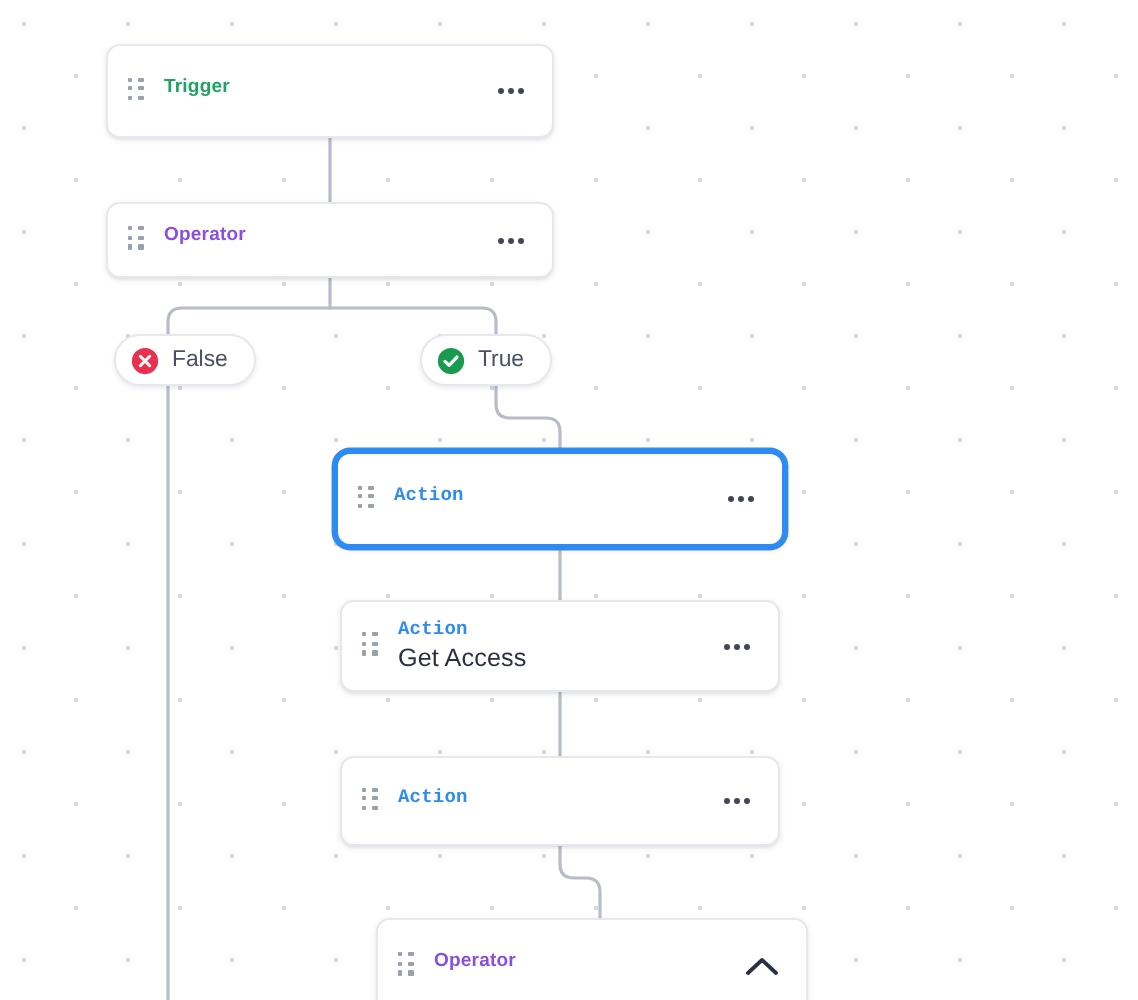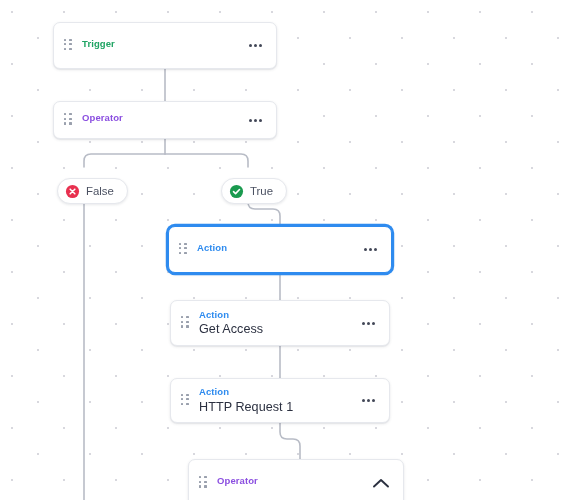--- a/index.html
+++ b/index.html
@@ -85,21 +85,21 @@
     line-height: 1;
   }
   .node-kind {
     font-size: 9.5px;
     font-weight: 700;
     letter-spacing: 0.1px;
     margin-bottom: 4px;
   }
   .kind-trigger  { color: #1fa463; }
   .kind-operator { color: #8b4fe0; }
-  .kind-action   { color: #2e8bef; }
+  .kind-action   { color: #2e8bef; font-family: Liberation Mono, monospace; }
 
   .node-title {
     font-size: 12.6px;
     color: #2b3040;
     letter-spacing: 0.05px;
     white-space: nowrap;
     overflow: hidden;
     text-overflow: ellipsis;
   }
 
@@ -134,21 +134,20 @@
     box-sizing: border-box;
     height: 26px;
     display: flex;
     align-items: center;
     gap: 6px;
     padding: 0 13px 0 7px;
     background: #ffffff;
     border: 1px solid #e6e8ed;
     border-radius: 13px;
     box-shadow: 0 1px 2.5px rgba(30,35,60,0.10);
-    margin-top: 11px;
   }
   .branch-label {
     font-size: 11.4px;
     color: #4b5162;
   }
   .branch-icon { display: flex; flex: 0 0 auto; }
 </style>
 </head>
 <body>
 
@@ -214,21 +213,21 @@
   <div class="branch-pill" id="pill-false" style="left:57px; top:167px;">
     <span class="branch-icon">
       <svg width="15" height="15" viewBox="0 0 16 16" aria-hidden="true">
         <circle cx="8" cy="8" r="7" fill="#e8304f"></circle>
         <path d="M5.5 5.5 L10.5 10.5 M10.5 5.5 L5.5 10.5" stroke="#ffffff" stroke-width="1.6" stroke-linecap="round"></path>
       </svg>
     </span>
     <span class="branch-label">False</span>
   </div>
 
-  <div class="branch-pill" id="pill-true" style="left:221px; top:167px;">
+  <div class="branch-pill" id="pill-true" style="left:210px; top:167px;">
     <span class="branch-icon">
       <svg width="15" height="15" viewBox="0 0 16 16" aria-hidden="true">
         <circle cx="8" cy="8" r="7" fill="#1a9a4f"></circle>
         <path d="M4.8 8.2 L7 10.3 L11.2 5.9" stroke="#ffffff" stroke-width="1.7" fill="none" stroke-linecap="round" stroke-linejoin="round"></path>
       </svg>
     </span>
     <span class="branch-label">True</span>
   </div>
 
   <div class="node selected" id="node-get-identity" style="left:168px; top:226px; width:224px; height:47px;">
@@ -274,21 +273,20 @@
     <span class="drag-handle">
       <i></i>
         <i></i>
         <i></i>
         <i></i>
         <i></i>
         <i></i>
     </span>
     <span class="node-text">
       <span class="node-kind kind-action">Action</span>
-      <span class="node-title">HTTP Request 1</span>
     </span>
     <span class="node-menu">
       <i></i>
         <i></i>
         <i></i>
     </span>
   </div>
 
   <div class="node" id="node-loop" style="left:188px; top:459px; width:216px; height:48px;">
     <span class="drag-handle">

